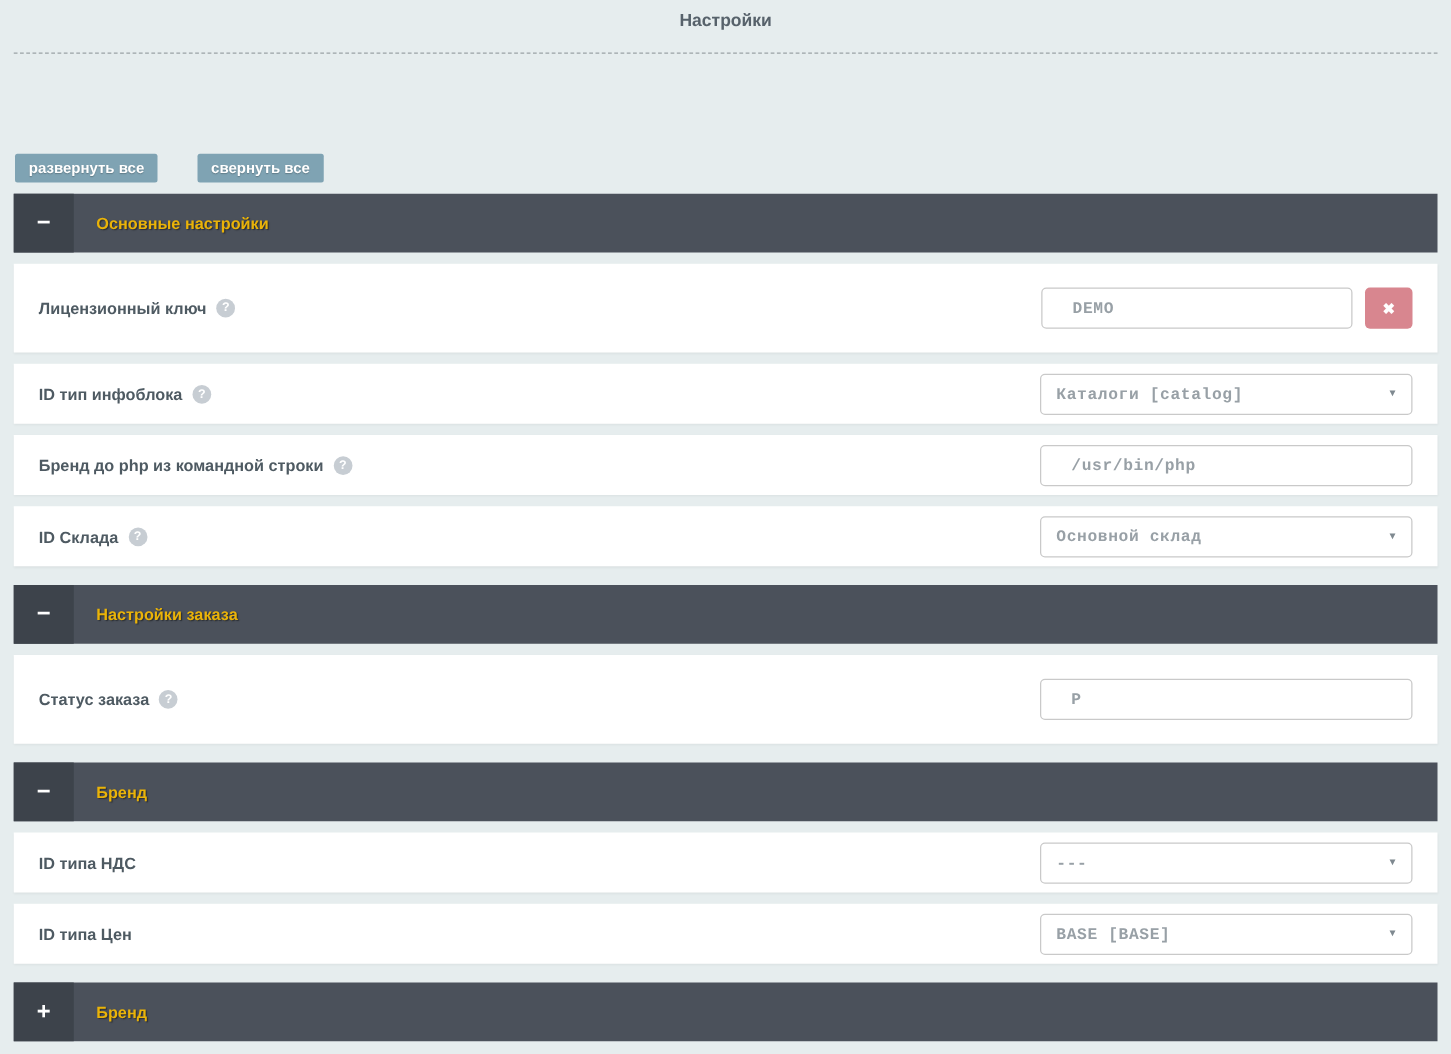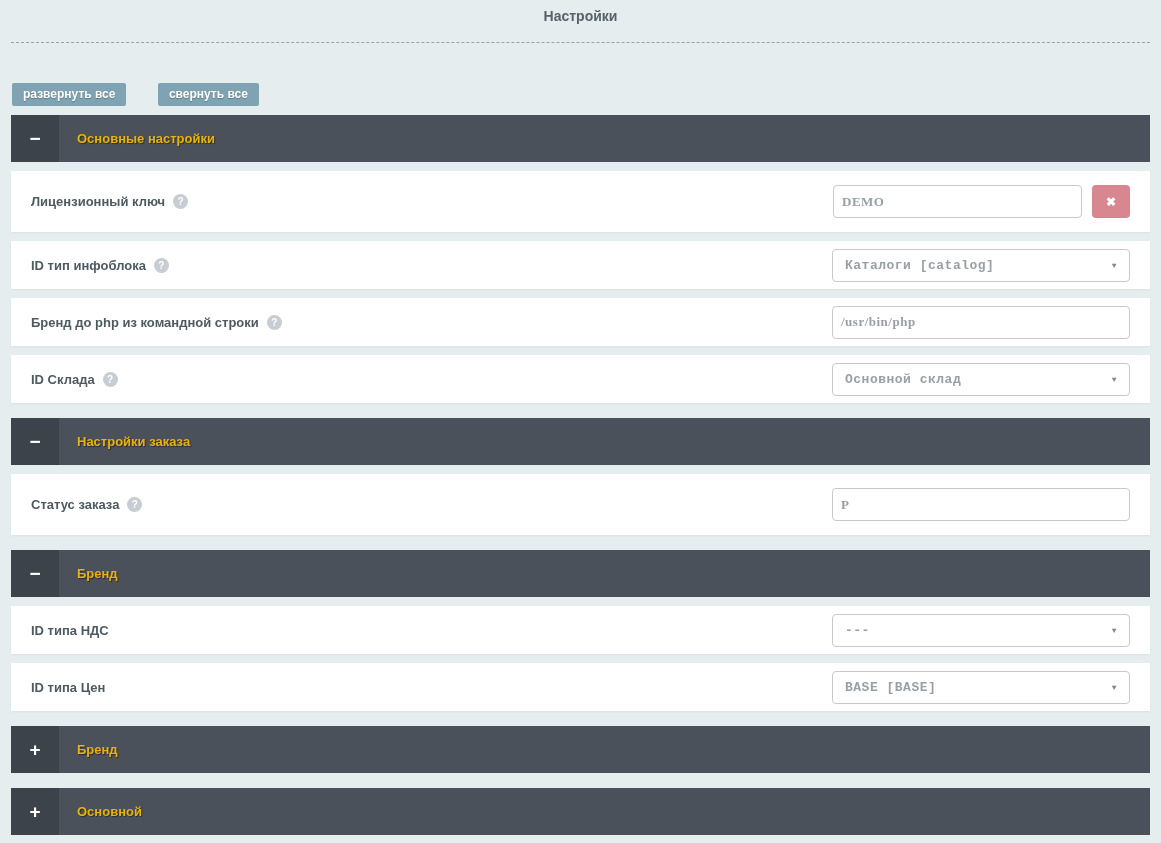--- a/index.html
+++ b/index.html
@@ -22,21 +22,21 @@
     font-weight: bold;
     color: #57626b;
   }
   .divider {
     margin: 0 11px;
     border: 0;
     border-top: 1px dashed #9aa2a5;
     height: 0;
   }
 
-  .toolbar { margin: 40px 0 0 12px; height: 21px; }
+  .toolbar { margin: 80px 0 0 12px; height: 21px; }
   .toolbar button {
     display: inline-block;
     background: #7fa3b3;
     border: none;
     border-radius: 2px;
     color: #fff;
     font-family: "Liberation Sans", sans-serif;
     font-size: 12px;
     font-weight: bold;
     text-shadow: 0 1px 1px rgba(0,0,0,0.25);
@@ -80,21 +80,21 @@
   .form-row {
     margin: 9px 11px 0;
     background: #fff;
     height: 48px;
     display: flex;
     align-items: center;
     justify-content: space-between;
     padding: 0 20px;
     box-shadow: 0 1px 2px rgba(0,0,0,0.05);
   }
-  .form-row.tall { height: 61px; }
+  .form-row.tall { height: 71px; }
 
   .row-label {
     font-size: 13px;
     font-weight: bold;
     color: #4e5a62;
     display: flex;
     align-items: center;
   }
   .help-icon {
     margin-left: 8px;
@@ -111,22 +111,22 @@
   }
 
   .control { display: flex; align-items: center; }
   .text-input {
     box-sizing: border-box;
     width: 298px;
     height: 33px;
     border: 1px solid #c9c9c9;
     border-radius: 4px;
     background: #fff;
-    padding: 0 8px;
-    font-family: Liberation Serif, serif;
+    padding: 0 24px;
+    font-family: Liberation Mono, monospace;
     font-size: 13px;
     font-weight: bold;
     letter-spacing: 0.5px;
     color: #98a0a6;
     outline: none;
   }
   .text-input.short { width: 249px; }
   .delete-button {
     box-sizing: border-box;
     width: 38px;

